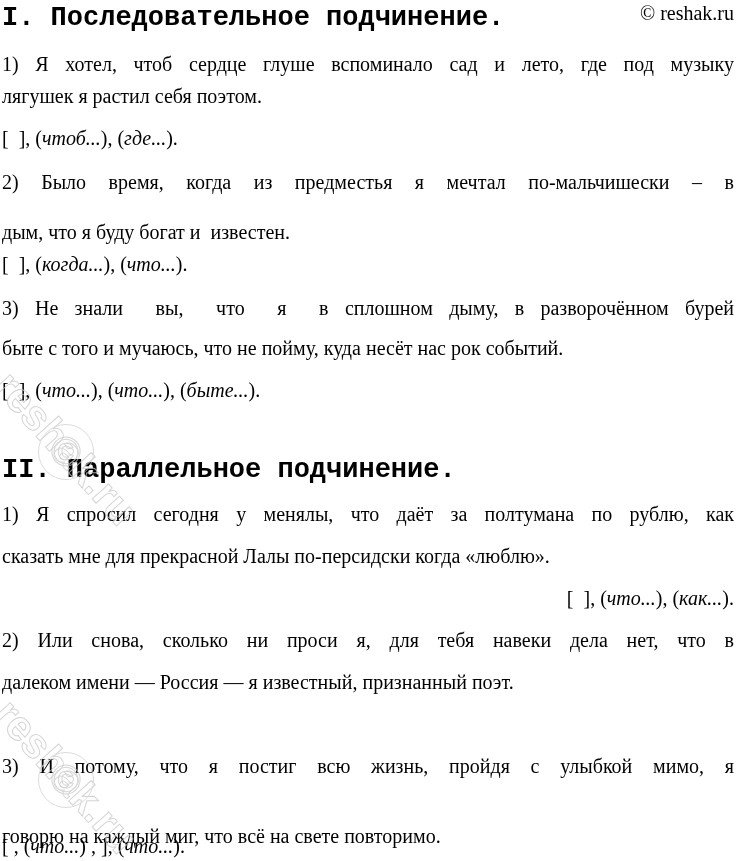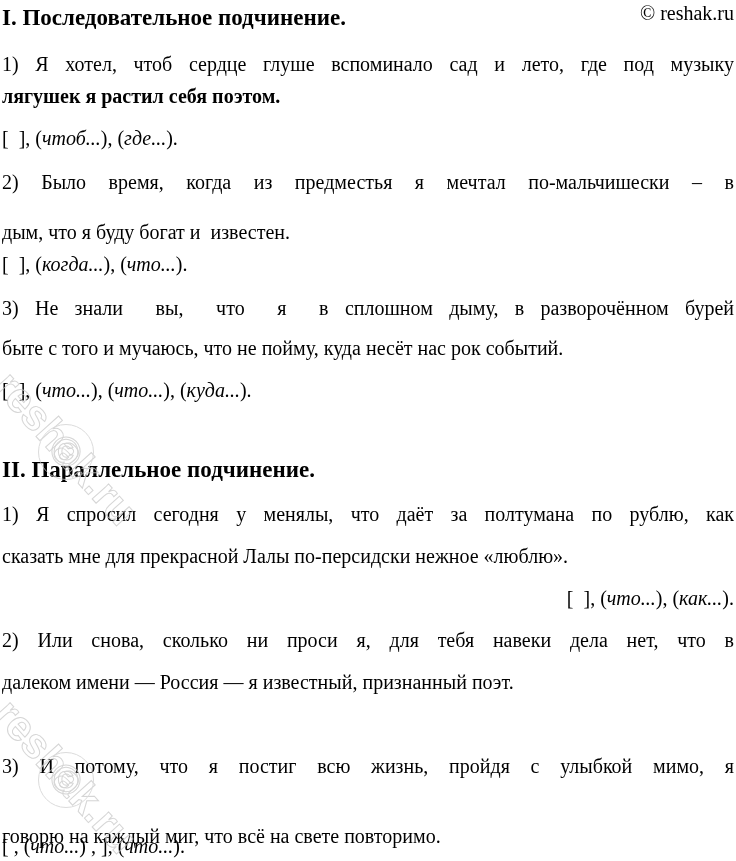--- a/index.html
+++ b/index.html
@@ -31,21 +31,22 @@
     .line {
       position: absolute;
       left: 2px;
       width: 732px;
       font-size: 20px;
       line-height: 28px;
       white-space: pre;
     }
     .heading {
       font-weight: bold;
-      font-size: 23px;
+      font-size: 27px;
+      font-family: Liberation Mono, monospace;
     }
     .justify {
       text-align: justify;
       text-align-last: justify;
       white-space: pre-wrap;
     }
     .scheme i {
       font-style: italic;
     }
     .watermark {
@@ -86,35 +87,35 @@
 </head>
 <body>
 
 <div class="page">
 
   <div class="copyright">© reshak.ru</div>
 
   <div class="line heading" style="top:4px;">I. Последовательное подчинение.</div>
 
   <div class="line justify" style="top:50px;">1) Я хотел, чтоб сердце глуше вспоминало сад и лето, где под музыку</div>
-  <div class="line" style="top:82px;font-weight:bold;">лягушек я растил себя поэтом.</div>
+  <div class="line" style="top:82px;">лягушек я растил себя поэтом.</div>
   <div class="line scheme" style="top:124px;"><span>[  ], (</span><i>чтоб...</i><span>), (</span><i>где...</i><span>).</span></div>
 
   <div class="line justify" style="top:168px;">2) Было время, когда из предместья я мечтал по-мальчишески – в</div>
   <div class="line" style="top:218px;">дым, что я буду богат и  известен.</div>
   <div class="line scheme" style="top:250px;"><span>[  ], (</span><i>когда...</i><span>), (</span><i>что...</i><span>).</span></div>
 
   <div class="line justify" style="top:294px;">3) Не знали  вы,  что  я  в сплошном дыму, в разворочённом бурей</div>
   <div class="line" style="top:334px;">быте с того и мучаюсь, что не пойму, куда несёт нас рок событий.</div>
-  <div class="line scheme" style="top:376px;"><span>[  ], (</span><i>что...</i><span>), (</span><i>что...</i><span>), (</span><i>куда...</i><span>).</span></div>
+  <div class="line scheme" style="top:376px;"><span>[  ], (</span><i>что...</i><span>), (</span><i>что...</i><span>), (</span><i>быте...</i><span>).</span></div>
 
   <div class="line heading" style="top:456px;">II. Параллельное подчинение.</div>
 
   <div class="line justify" style="top:500px;">1) Я спросил сегодня у менялы, что даёт за полтумана по рублю, как</div>
-  <div class="line" style="top:542px;">сказать мне для прекрасной Лалы по-персидски нежное «люблю».</div>
+  <div class="line" style="top:542px;">сказать мне для прекрасной Лалы по-персидски когда «люблю».</div>
   <div class="line scheme" style="top:584px;text-align:right;"><span>[  ], (</span><i>что...</i><span>), (</span><i>как...</i><span>).</span></div>
 
   <div class="line justify" style="top:626px;">2) Или снова, сколько ни проси я, для тебя навеки дела нет, что в</div>
   <div class="line" style="top:668px;">далеком имени — Россия — я известный, признанный поэт.</div>
 
   <div class="line justify" style="top:752px;">3) И потому, что я постиг всю жизнь, пройдя с улыбкой мимо, я</div>
   <div class="line" style="top:792px;margin-top:30px;">говорю на каждый миг, что всё на свете повторимо.</div>
   <div class="line scheme" style="top:832px;"><span>[ , (</span><i>что...</i><span>) , ], (</span><i>что...</i><span>).</span></div>
 
   <div class="watermark wm1">

